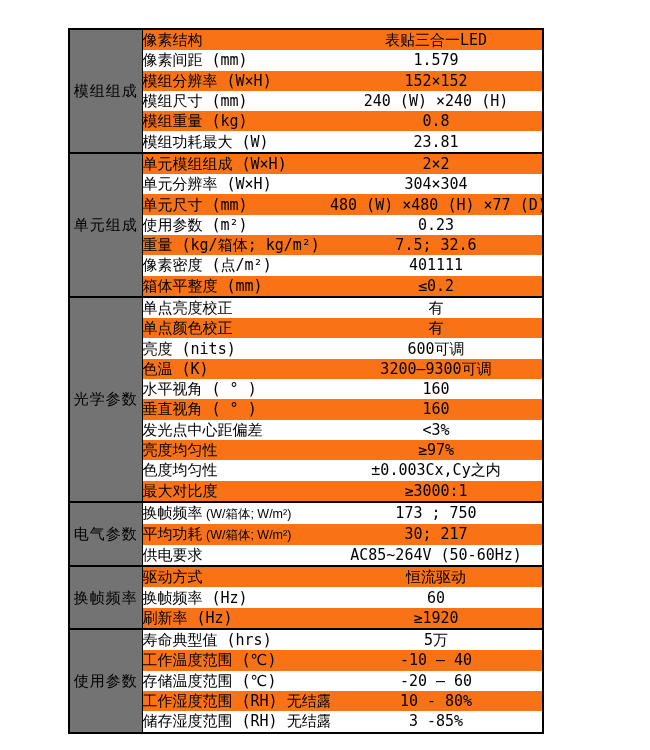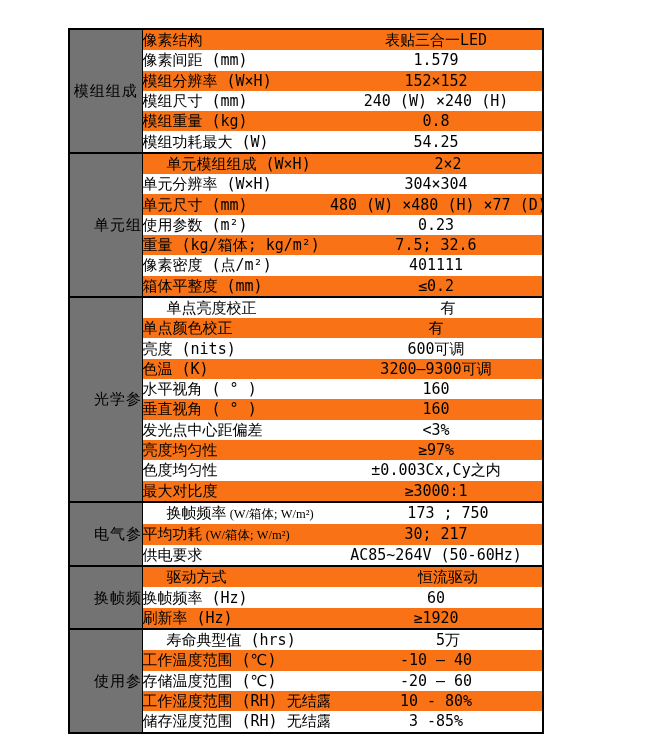--- a/index.html
+++ b/index.html
@@ -35,30 +35,29 @@
     vertical-align: middle;
   }
   td.sec {
     border-right: 1px solid #000000;
     text-align: center;
     background: #737373;
     letter-spacing: 1px;
   }
   tr.section-start td {
     border-top: 2px solid #000000;
-    padding-left: 24px;
   }
   tr.shaded td.lbl,
   tr.shaded td.val {
     background: #f97316;
   }
   td.lbl { padding-left: 3px; }
   td.val { padding-left: 2px; text-align: center; }
   .note {
-    font-family: Liberation Serif, serif;
+    font-family: Liberation Sans, sans-serif;
     font-size: 12.5px;
   }
 </style>
 </head>
 <body>
 
 <div class="table-wrap">
   <table class="spec">
     <colgroup>
       <col style="width:73px">
@@ -82,21 +81,21 @@
         <tr>
           <td class="lbl"><span>模组尺寸 (mm)</span></td>
           <td class="val">240 (W) ×240 (H)</td>
         </tr>
         <tr class="shaded">
           <td class="lbl"><span>模组重量 (kg)</span></td>
           <td class="val">0.8</td>
         </tr>
         <tr>
           <td class="lbl"><span>模组功耗最大 (W)</span></td>
-          <td class="val">54.25</td>
+          <td class="val">23.81</td>
         </tr>
         <tr class="shaded section-start">
           <td class="sec" rowspan="7">单元组成</td>
           <td class="lbl"><span>单元模组组成 (W×H)</span></td>
           <td class="val">2×2</td>
         </tr>
         <tr>
           <td class="lbl"><span>单元分辨率 (W×H)</span></td>
           <td class="val">304×304</td>
         </tr>

